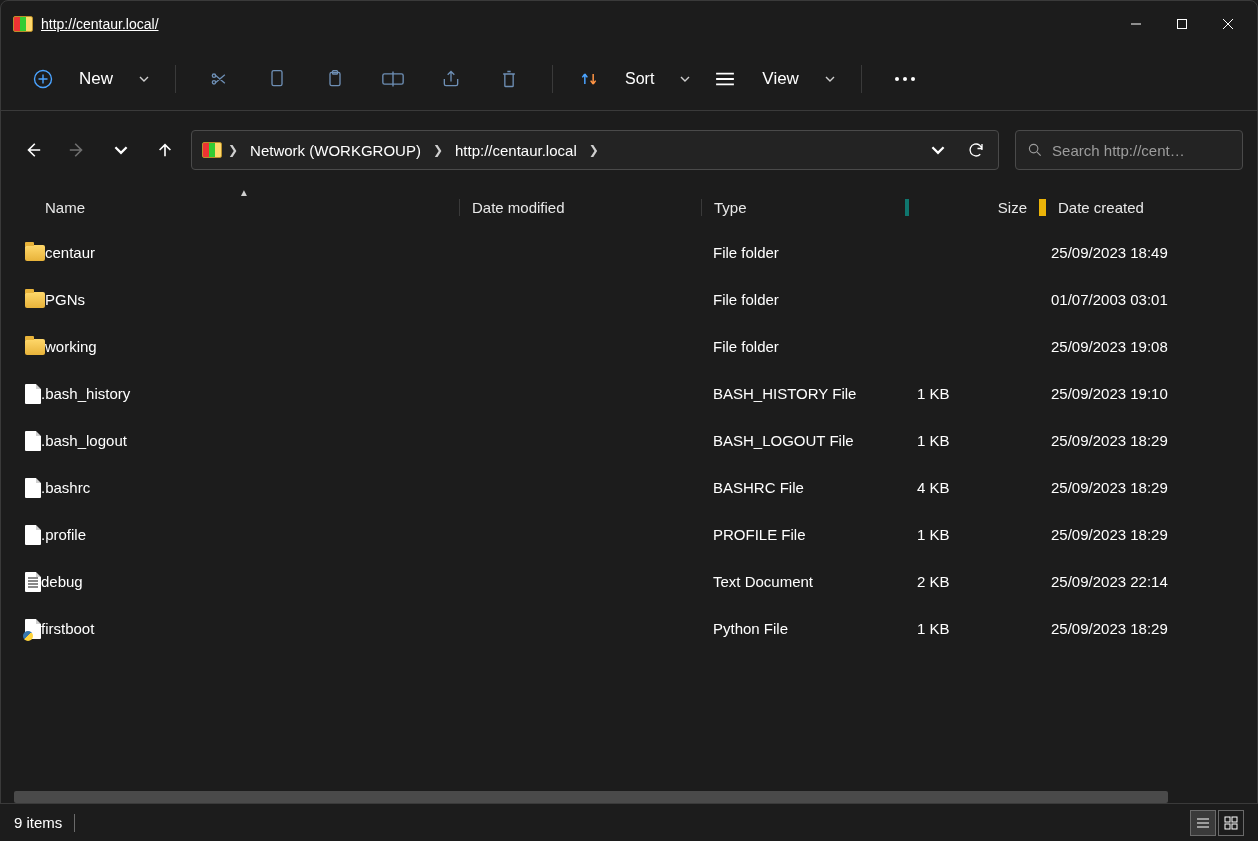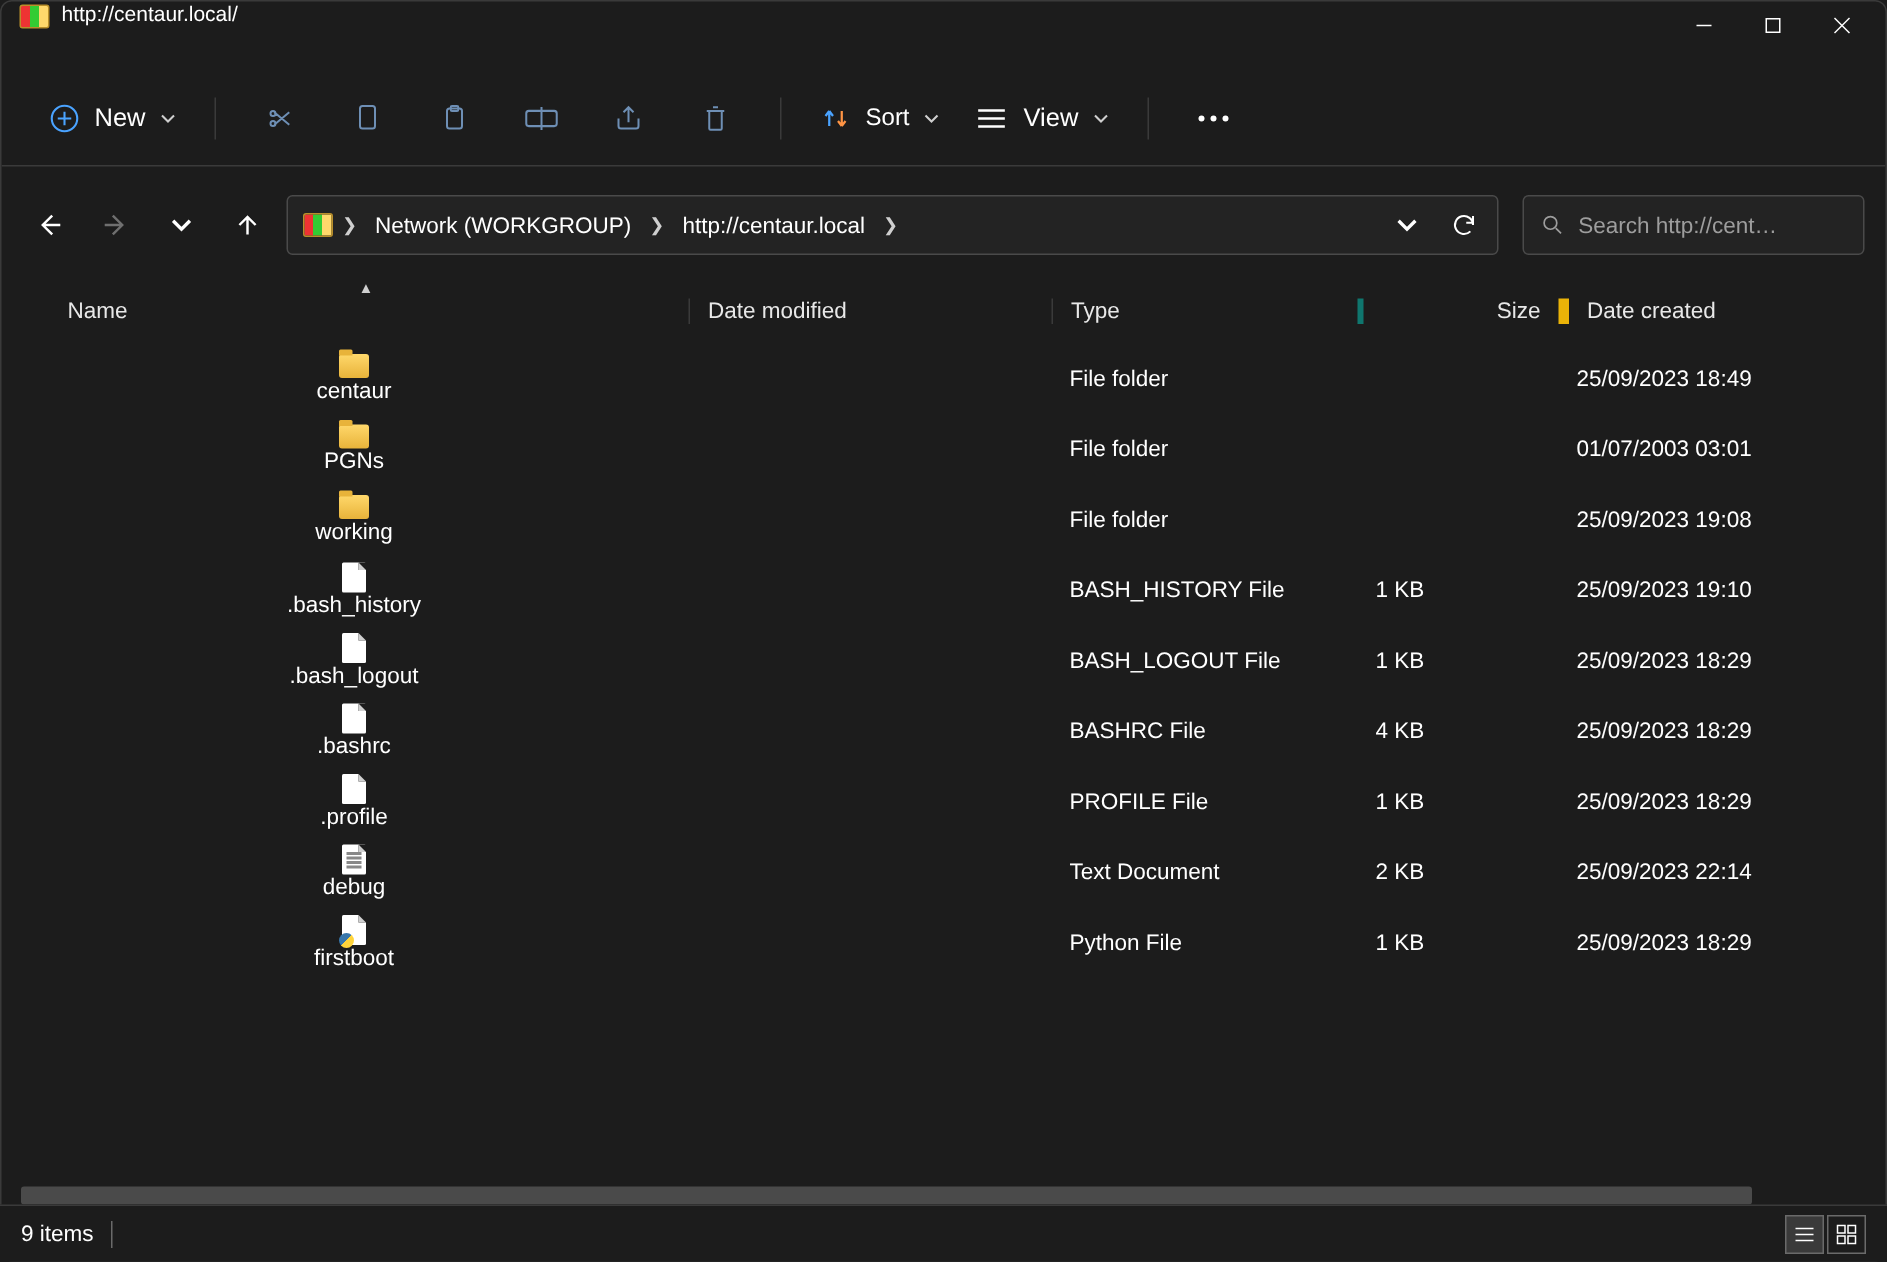--- a/index.html
+++ b/index.html
@@ -7,22 +7,22 @@
     width: 1258px; height: 841px;
     background: #1c1c1c; color: #ffffff;
     font-family: "Segoe UI", Arial, sans-serif;
     font-size: 15px;
     overflow: hidden;
     border: 1px solid #3a3a3a;
     border-radius: 8px;
   }
   
   .titlebar {
-    display: flex; align-items: flex-start;
-    height: 46px; padding: 0 6px 0 12px;
+    display: flex; align-items: center;
+    height: 46px; padding: 0 6px 0 12px; text-decoration: underline;
   }
   .titlebar .title-text { font-size: 14px; color: #ffffff; }
   .titlebar .win-controls { margin-left: auto; display: flex; }
   .titlebar .win-btn {
     width: 46px; height: 32px; display: flex;
     align-items: center; justify-content: center;
     color: #ffffff;
   }
   .titlebar .win-btn svg { width: 12px; height: 12px; }
 
@@ -31,21 +31,21 @@
     display: flex; align-items: center;
     height: 64px; padding: 0 22px;
     border-bottom: 1px solid #3a3a3a;
     gap: 4px;
   }
   .toolbar .divider {
     width: 1px; height: 28px; background: #3a3a3a;
     margin: 0 12px;
   }
   .btn {
-    display: flex; align-items: center; gap: 10px;
+    display: flex; align-items: center; gap: 26px;
     padding: 6px 10px; border-radius: 4px;
     color: #ffffff; cursor: default;
   }
   .btn .chev { width: 10px; height: 10px; color: #cfcfcf; }
   .icon-btn {
     width: 54px; height: 40px; display: flex;
     align-items: center; justify-content: center;
     border-radius: 4px;
     color: #6e8fb5; 
   }
@@ -97,21 +97,21 @@
     position:absolute; left: 238px; top: 2px;
     color:#cfcfcf; font-size:10px;
   }
 
   
   .filelist { overflow-y:auto; height: 550px; }
   .row {
     display:flex; align-items:center; height:47px;
     color:#ffffff;
   }
-  .row .cell-name { width:458px; display:flex; align-items:center; gap:0; padding-left:24px;flex-direction:column; }
+  .row .cell-name { width:458px; display:flex; align-items:center; gap:0; padding-left:24px; }
   .row .cell-date { width:242px; }
   .row .cell-type { width:204px; }
   .row .cell-size { width:134px; text-align:left; }
   .row .cell-created { flex:1; }
 
   
   .ico { width:20px; height:20px; display:inline-flex; align-items:center; justify-content:center; }
   .folder-ico {
     width:20px; height:16px;
     background: linear-gradient(#ffd86b,#e8b33a);

